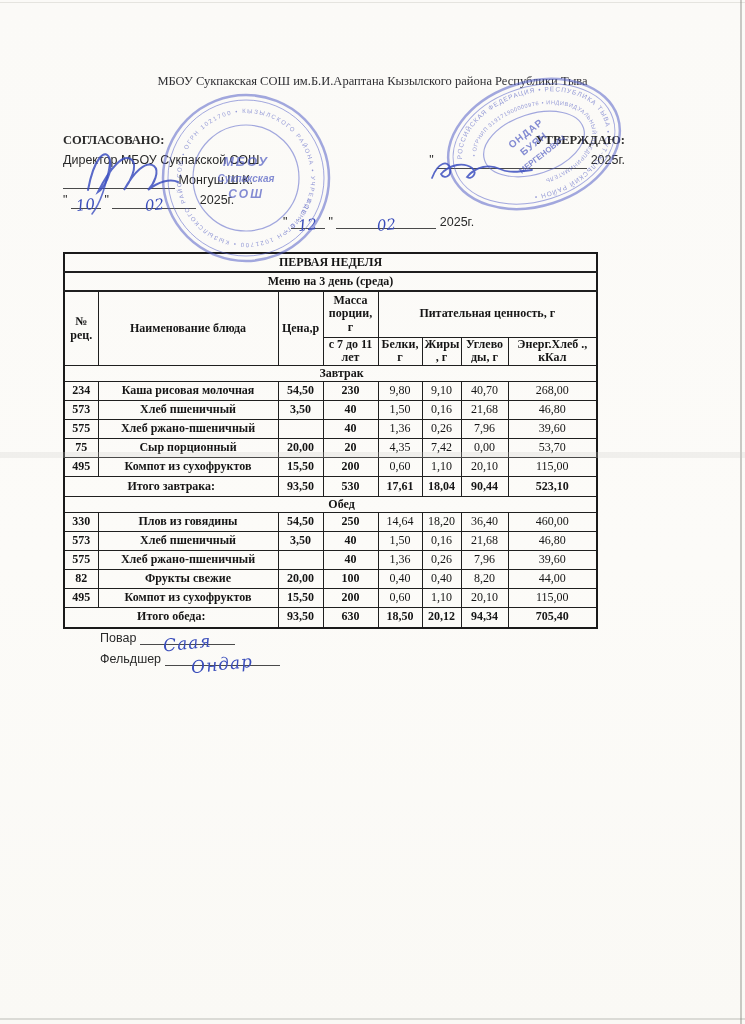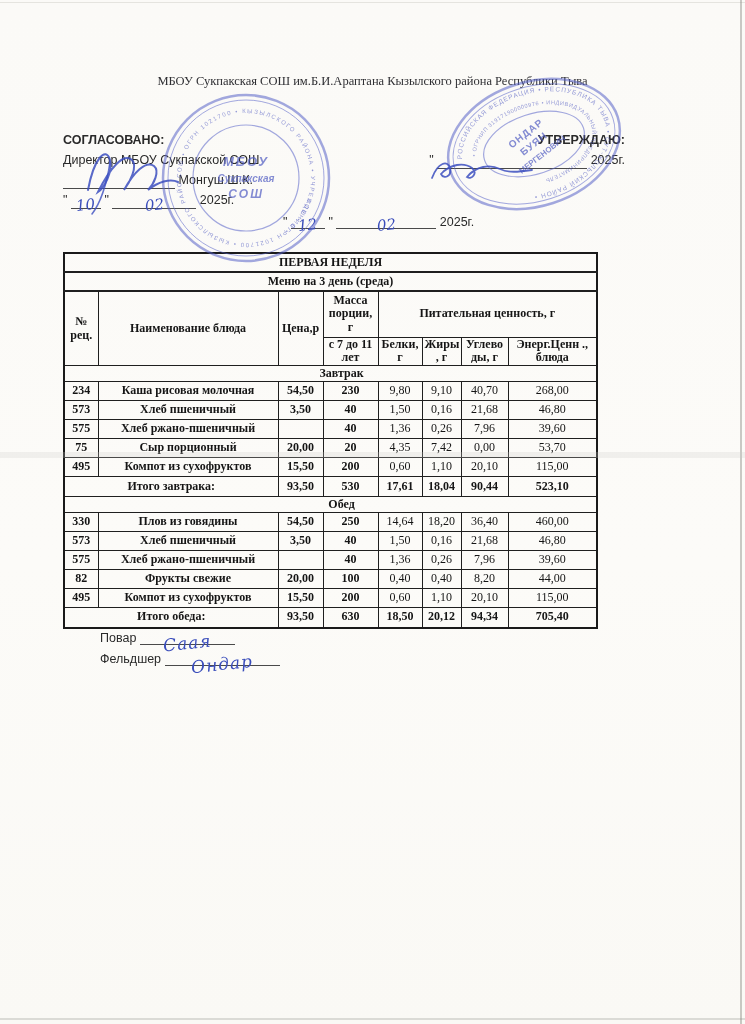--- a/index.html
+++ b/index.html
@@ -11,21 +11,21 @@
   .edge-bottom{position:absolute;bottom:4px;left:0;width:100%;height:2px;background:rgba(150,150,143,.30);}
   .edge-top{position:absolute;top:2px;left:0;width:100%;height:1px;background:rgba(150,150,143,.22);}
   .scan-streak{position:absolute;top:452px;left:0;width:100%;height:6px;background:rgba(205,205,200,.25);z-index:6;}
 
   .doc-title{position:absolute;top:74px;left:0;width:100%;text-align:center;
              font-family:"Liberation Serif",serif;font-size:12.5px;color:#2f2f33;}
 
   .approval{position:absolute;font-size:12.5px;line-height:18px;z-index:3;}
   .approval-left{left:63px;top:131px;width:280px;}
   .approval-right{left:383px;top:131px;width:242px;text-align:right;}
-  .bold{font-weight:bold;}
+  .bold{font-weight:bold;font-family:Liberation Serif, serif;}
   .line{margin-bottom:2px;white-space:nowrap;}
   .uline{display:inline-block;border-bottom:1px solid #4a4a4a;height:14px;text-align:center;vertical-align:bottom;}
   .w30{width:30px}.w84{width:84px}.w100{width:100px}.w34{width:34px}
   .w112{width:112px}.w135{width:135px}.w150{width:150px}.w95{width:95px}.w115{width:115px}
 
   .hand{font-family:"DejaVu Serif",serif;font-style:italic;color:#3a4dbb;
         display:inline-block;transform:rotate(-6deg);font-size:15px;position:relative;top:2px;}
   .hand.big{font-size:17px;letter-spacing:1px;top:3px;}
 
   .date-center{position:absolute;left:283px;top:214px;font-size:12.5px;z-index:3;}
@@ -170,21 +170,21 @@
       <td rowspan="2">Наименование блюда</td>
       <td rowspan="2">Цена,р</td>
       <td>Масса порции, г</td>
       <td colspan="4" class="nutr-span">Питательная ценность, г</td>
     </tr>
     <tr class="subhead-row">
       <td>с 7 до 11 лет</td>
       <td>Белки, г</td>
       <td>Жиры , г</td>
       <td>Углево ды, г</td>
-      <td>Энерг.Ценн ., блюда</td>
+      <td>Энерг.Хлеб ., кКал</td>
     </tr>
 
     <tr class="section-row">
       <td colspan="8">Завтрак</td>
     </tr>
     <tr class="data-row">
       <td class="c-num">234</td>
       <td class="c-dish">Каша рисовая молочная</td>
       <td class="c-price">54,50</td>
       <td class="c-mass">230</td>

